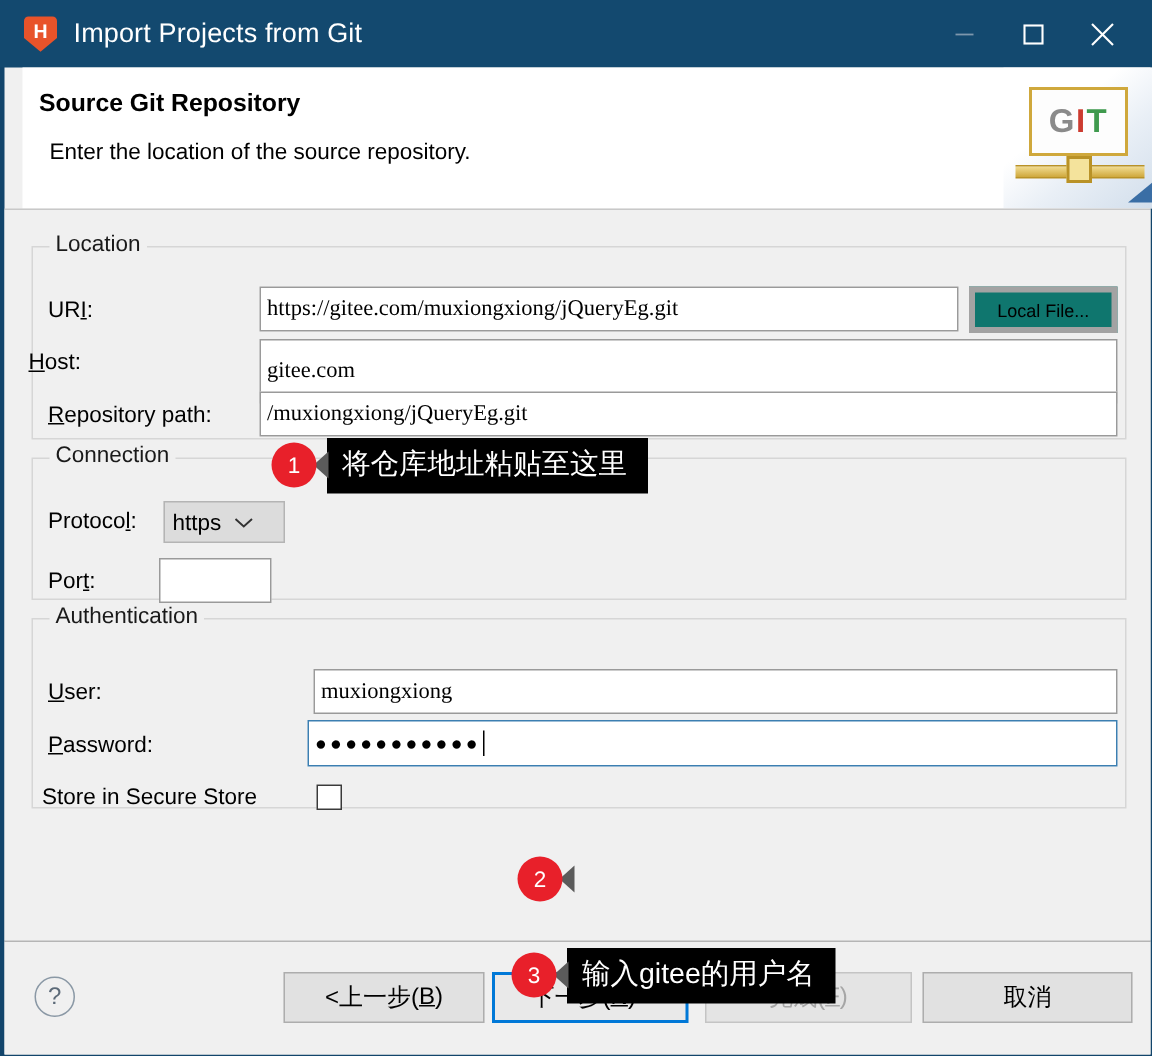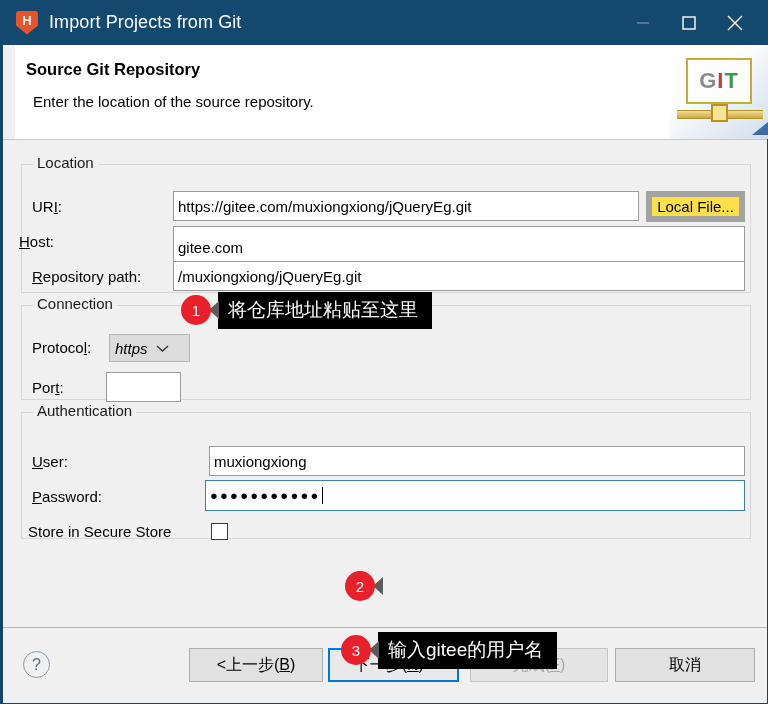--- a/index.html
+++ b/index.html
@@ -203,38 +203,38 @@
     white-space: nowrap;
     text-align: right;
   }
   .field-label u { text-decoration: underline; }
 
   .text-input {
     position: absolute;
     box-sizing: border-box;
     background: #ffffff;
     border: 1px solid #9a9a9a;
-    font-family: Liberation Sans, sans-serif;
+    font-family: Liberation Serif, serif;
     font-size: 15px;
     color: #000000;
     padding: 0 4px;
     display: flex;
     align-items: center;
     overflow: hidden;
     white-space: nowrap;
   }
   .text-input.focused { border: 1px solid #3c7fb1; }
 
   .btn {
     position: absolute;
     box-sizing: border-box;
-    background: #fde047;
-    border: 6px solid #a3a3a3;
+    background: #0f766e;
+    border: 4px solid #a3a3a3;
     font-family: "Liberation Sans", sans-serif;
-    font-size: 15px;
+    font-size: 12px;
     color: #000000;
     display: flex;
     align-items: center;
     justify-content: center;
     white-space: nowrap;
   }
 
   .combo {
     position: absolute;
     box-sizing: border-box;
@@ -427,21 +427,21 @@
 
     <div class="field-label" style="left:29px; top:128px;"><span></span><u>R</u><span>epository path:</span></div>
     <div class="text-input" style="left:170px; top:121px; width:572px; height:30px;">
         <span>/muxiongxiong/jQueryEg.git</span>
       </div>
 
     <div class="group grp-connection">
       <div class="group-label">Connection</div>
     </div>
     <div class="field-label" style="left:29px; top:199px;"><span>Protoco</span><u>l</u><span>:</span></div>
-    <div class="combo" style="left:106px; top:194px; width:81px; height:28px;font-style:italic;">
+    <div class="combo" style="left:106px; top:194px; width:81px; height:28px;">
       <span>https</span>
       <span class="chev">
         <svg width="13" height="9" viewBox="0 0 13 9">
             <polyline points="1,2 6.5,7 12,2" fill="none" stroke="#333" stroke-width="1.3"></polyline>
           </svg>
       </span>
     </div>
 
     <div class="field-label" style="left:29px; top:239px;"><span>Por</span><u>t</u><span>:</span></div>
     <div class="text-input" style="left:103px; top:232px; width:75px; height:30px;">

